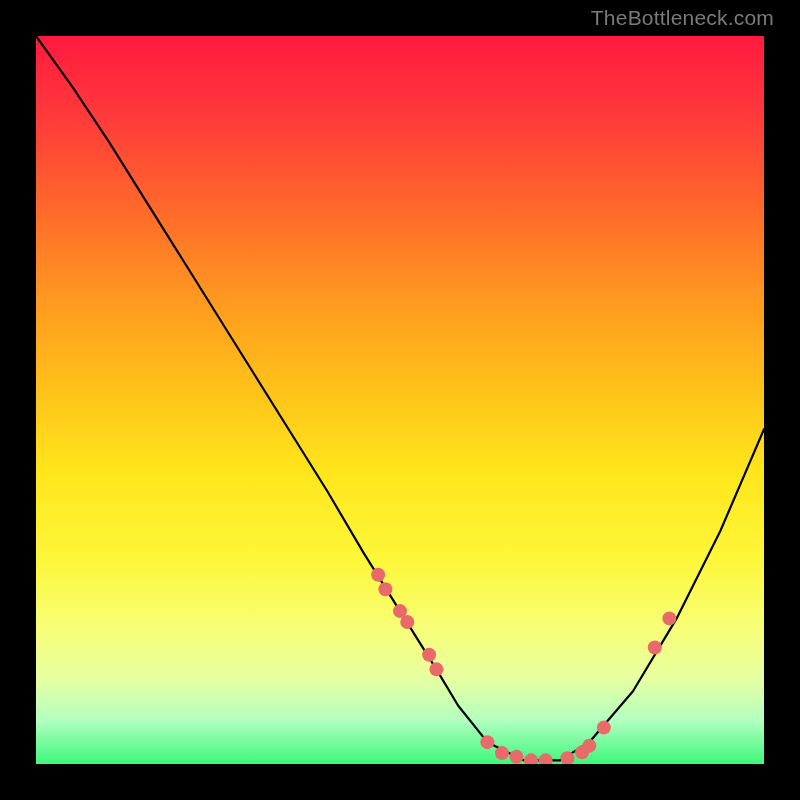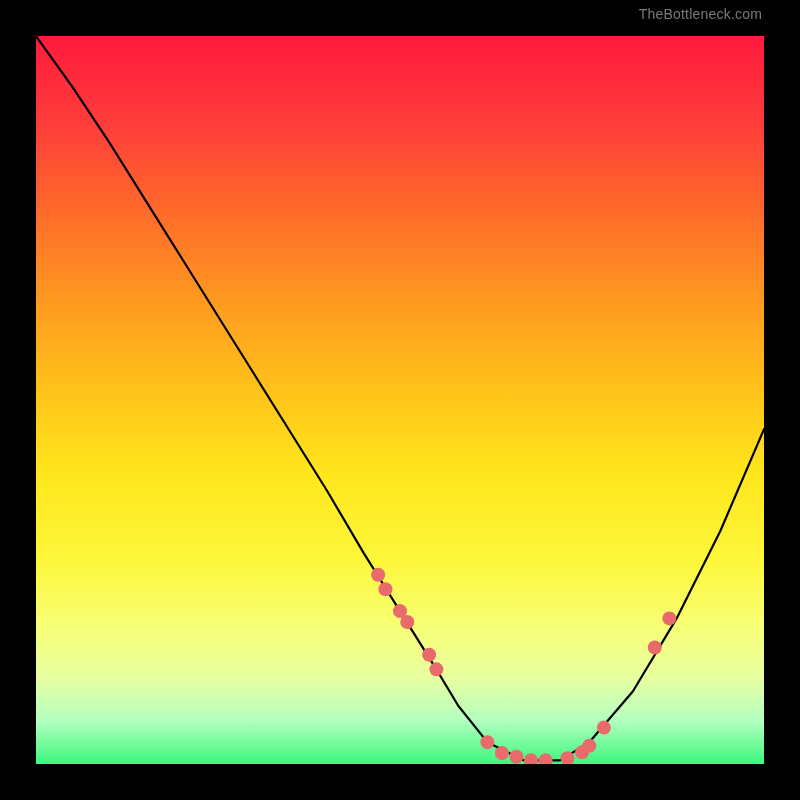--- a/index.html
+++ b/index.html
@@ -39,23 +39,23 @@
   .plot-svg {
     position: absolute;
     left: 0;
     top: 0;
     width: 728px;
     height: 728px;
   }
   .watermark {
     position: absolute;
     top: 6px;
-    right: 38px;
+    right: 26px;
     color: #7a7a7a;
-    font-size: 14px;
+    font-size: 21px;
     letter-spacing: 0.2px;
     font-weight: 400;
     user-select: none;
   }
 </style>
 </head>
 <body>
 
 <div class="container">
   <div class="plot-frame">

